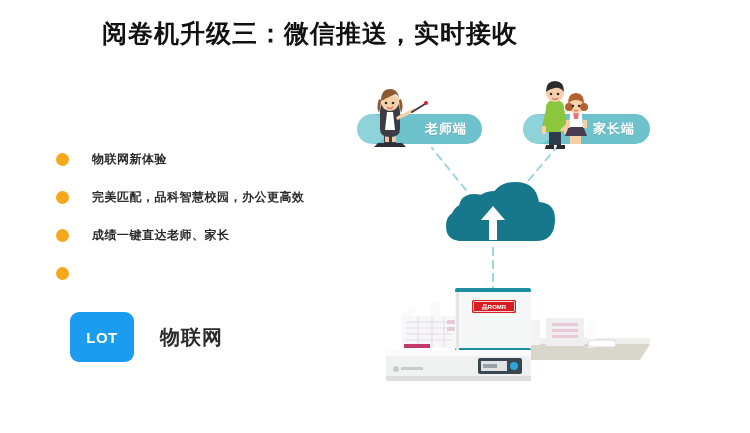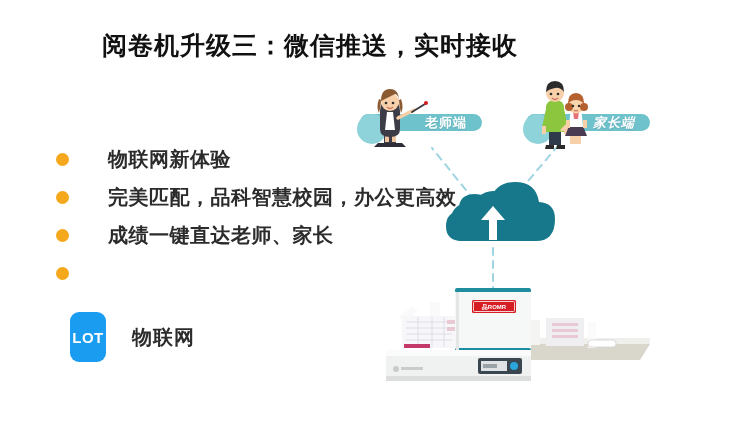--- a/index.html
+++ b/index.html
@@ -23,21 +23,20 @@
     position: absolute;
     top: 17px;
     left: 0;
     width: 620px;
     text-align: center;
     font-size: 25px;
     font-weight: bold;
     color: #111111;
     letter-spacing: 1px;
     white-space: nowrap;
-    margin-top: 12px;
   }
 
   
   #bullets {
     position: absolute;
     left: 56px;
     top: 140px;
     width: 330px;
   }
   .bullet-row {
@@ -46,38 +45,38 @@
     height: 38px;
   }
   .bullet-dot {
     width: 13px;
     height: 13px;
     border-radius: 50%;
     background: #f5a81c;
     flex: 0 0 auto;
   }
   .bullet-text {
-    margin-left: 39px;
-    font-size: 20px;
+    margin-left: 23px;
+    font-size: 12px;
     font-weight: bold;
     color: #2b2b2b;
     white-space: nowrap;
     letter-spacing: 0.5px;
   }
 
   
   #iot-block {
     position: absolute;
     left: 70px;
     top: 312px;
     display: flex;
     align-items: center;
   }
   #iot-badge {
-    width: 36px;
+    width: 64px;
     height: 50px;
     border-radius: 9px;
     background: #1a9cf0;
     display: flex;
     align-items: center;
     justify-content: center;
   }
   #iot-badge-text {
     color: #ffffff;
     font-size: 15px;
@@ -88,37 +87,38 @@
     margin-left: 26px;
     font-size: 20px;
     font-weight: bold;
     color: #2b2b2b;
     letter-spacing: 1px;
   }
 
   
   .pill {
     position: absolute;
-    height: 17px;
+    height: 30px;
     border-radius: 16px;
     background: #6ec2cc;
     display: flex;
+    align-items: center;
     justify-content: flex-end;
     padding-right: 15px;
     box-sizing: border-box;
   }
   .pill-text {
     color: #ffffff;
     font-size: 13px;
     font-weight: bold;
     letter-spacing: 1px;
     text-shadow: 0 1px 1px rgba(0,0,0,0.12);
   }
   #pill-teacher { left: 360px; top: 114px; width: 122px; }
-  #pill-parent  { left: 526px; top: 114px; width: 124px; font-style: italic; }
+  #pill-parent  { left: 526px; top: 114px; width: 124px; }
 
   
   .layer {
     position: absolute;
     left: 0; top: 0;
     width: 750px; height: 433px;
     pointer-events: none;
   }
   #people-layer { z-index: 6; }
   #lines-layer  { z-index: 2; }

